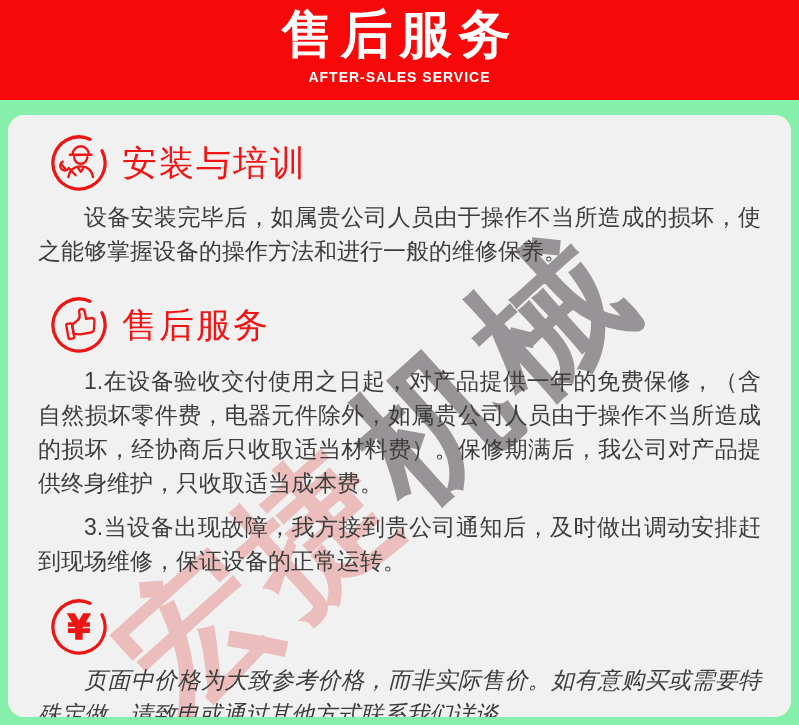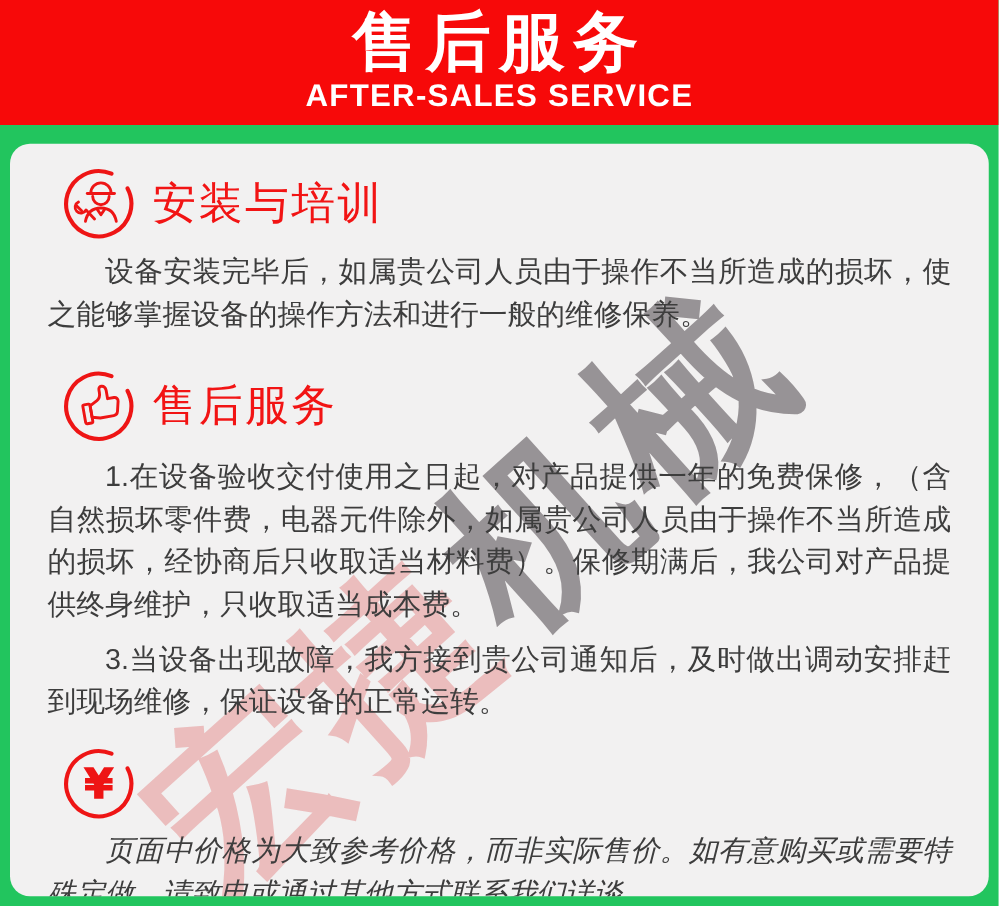--- a/index.html
+++ b/index.html
@@ -1,30 +1,30 @@
 <!DOCTYPE html>
 <html><head>
 <meta charset="utf-8">
 <style>
   html,body { margin:0; padding:0; background:#ffffff; }
   .page {
     position:relative; width:799px; height:725px; overflow:hidden;
-    background:#22c55e; font-family:"Liberation Sans", sans-serif;
+    background:#86efac; font-family:"Liberation Sans", sans-serif;
   }
   
   .banner {
     position:absolute; left:0; top:0; width:799px; height:100px;
     background:#f70909; color:#ffffff; text-align:center;
   }
   .banner-title {
     margin:0; padding-top:3px; font-size:52px; line-height:62px;
     font-weight:bold; letter-spacing:7px;
   }
   .banner-sub {
-    margin:0; font-size:25px; line-height:24px; letter-spacing:1px;
+    margin:0; font-size:14px; line-height:24px; letter-spacing:1px;
     font-weight:bold;
   }
   
   .panel {
     position:absolute; left:8px; top:115px; width:783px; height:602px;
     background:#f2f1f1; border-radius:16px; overflow:hidden;
   }
   .panel-content { position:relative; z-index:1; padding:18px 30px 0 30px; }
   
   .watermark {

